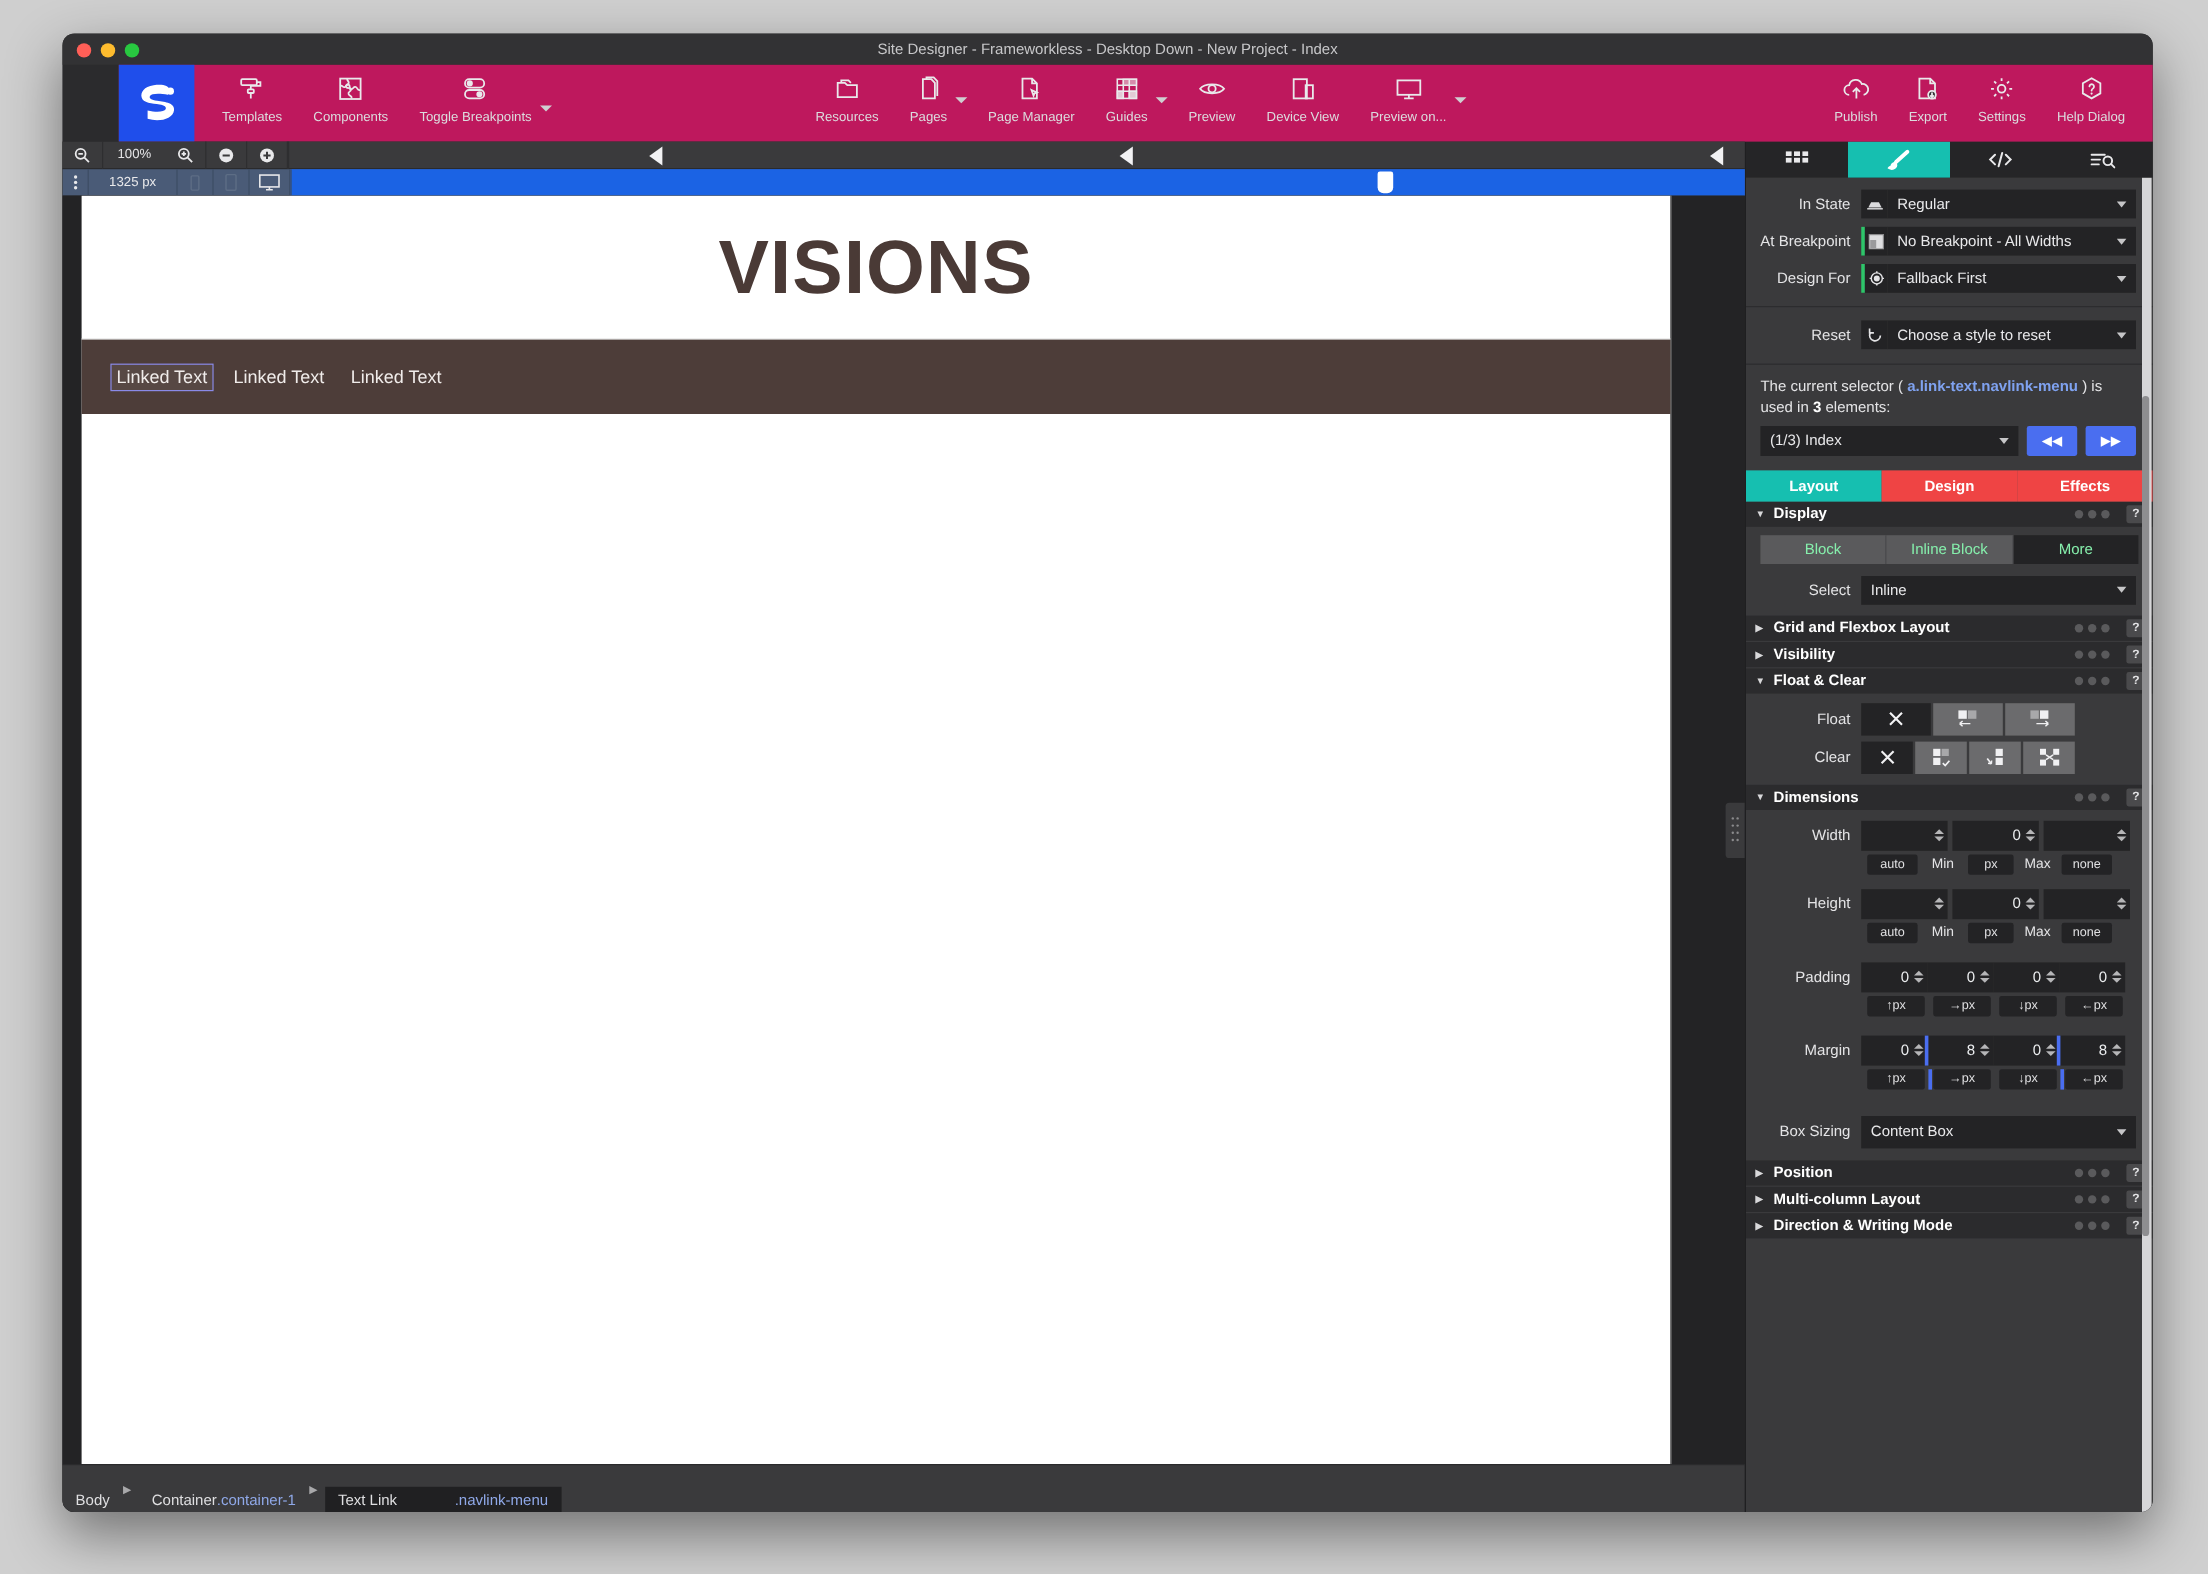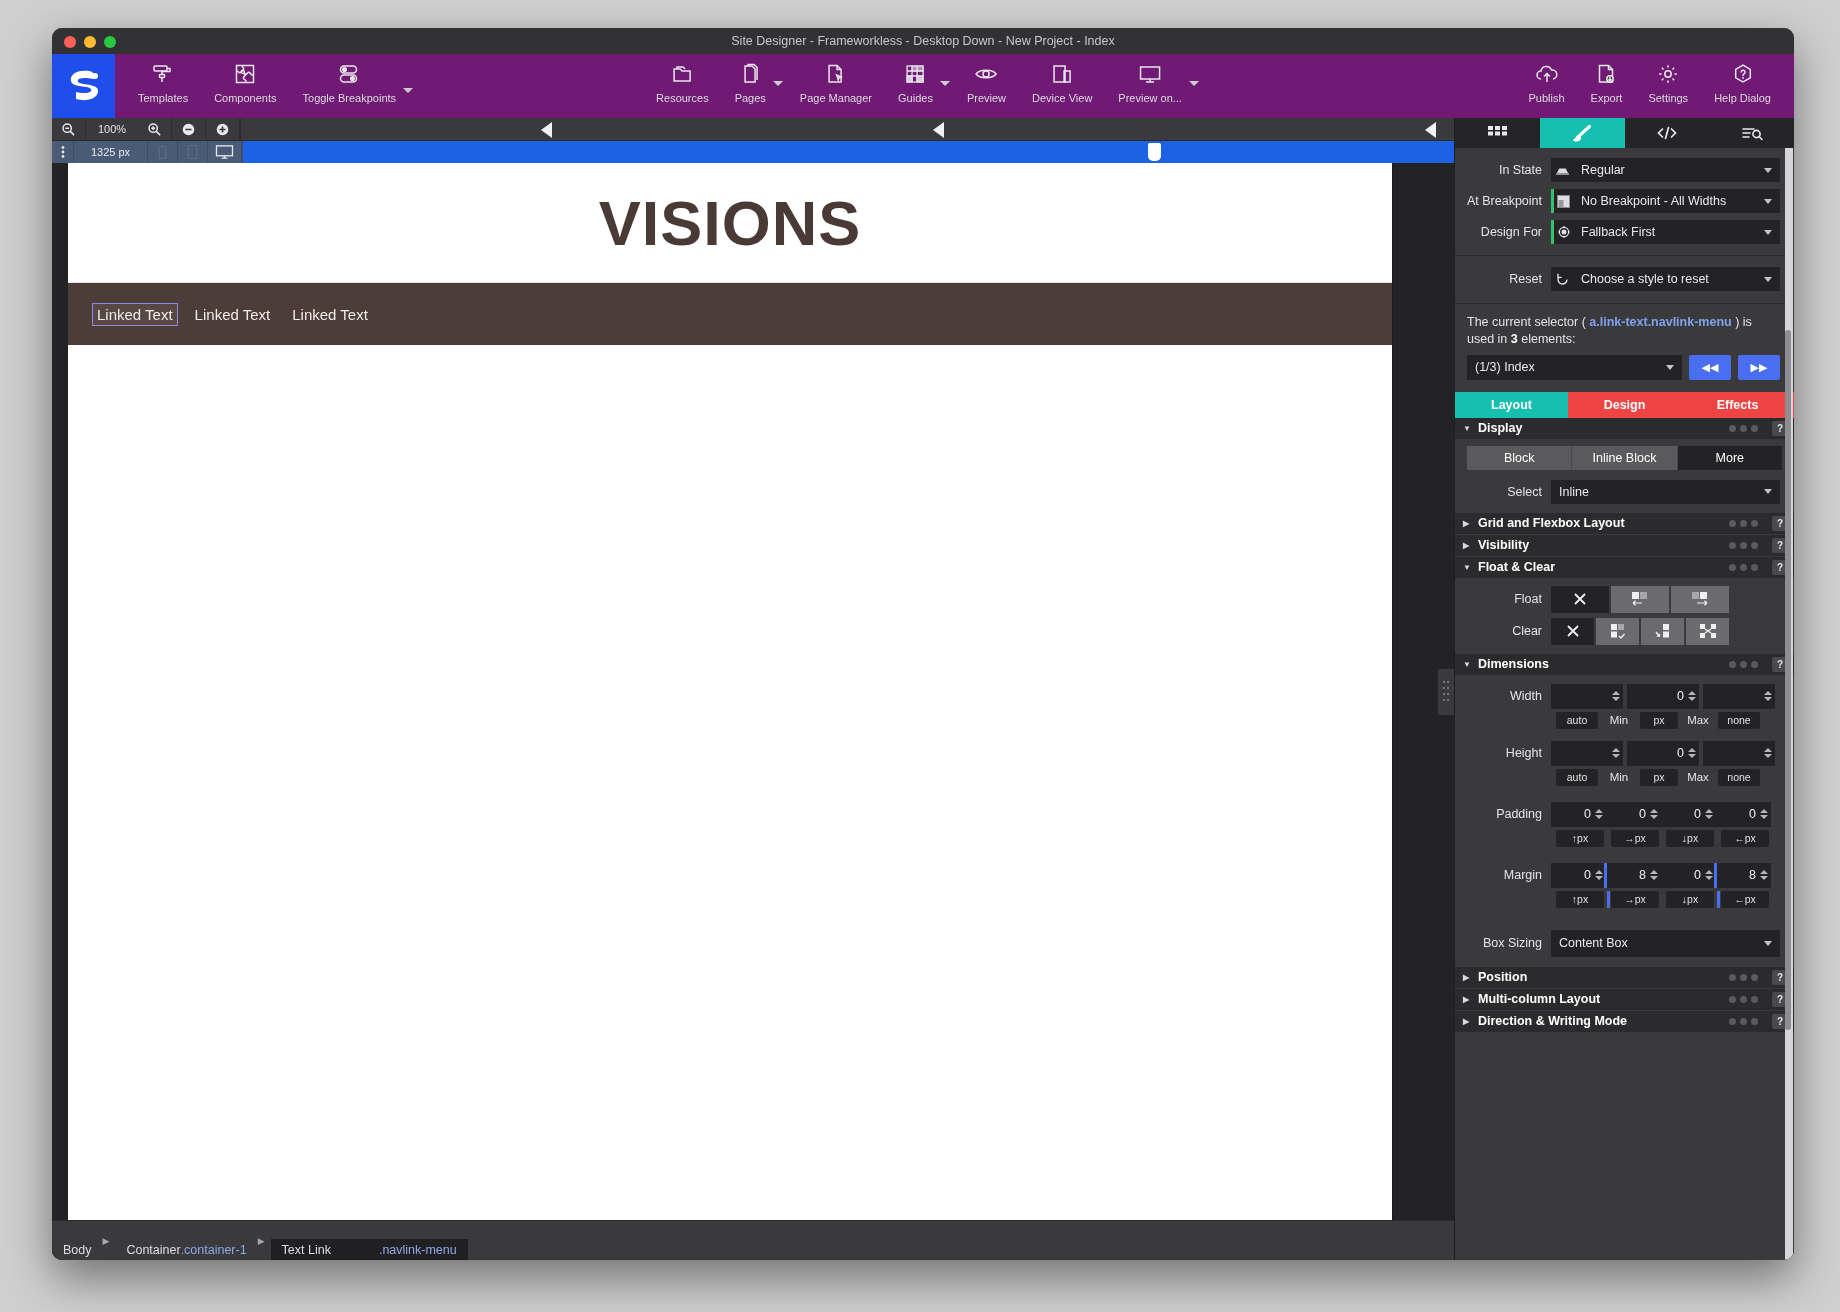--- a/index.html
+++ b/index.html
@@ -28,22 +28,22 @@
   .tl { width: 12px; height: 12px; border-radius: 50%; }
   .tl.red { background: #ff5f57; }
   .tl.yellow { background: #febc2e; }
   .tl.green { background: #28c840; }
   #window-title {
     position: absolute; left: 0; right: 0; top: 6px;
     text-align: center; font-size: 12.5px; color: #c7c7c9;
   }
   
   #toolbar {
-    height: 64px; background: #701a75; display: flex; align-items: stretch;
-    flex: 0 0 64px; position: relative;
+    height: 64px; background: #be185d; display: flex; align-items: stretch;
+    flex: 0 0 64px; position: relative; margin-left: 47px;
   }
   #app-logo {
     width: 63px; height: 64px; background: #1f4eeb;
     display: flex; align-items: center; justify-content: center;
   }
   .tb-group { display: flex; align-items: flex-start; }
   .tb-item {
     display: flex; flex-direction: column; align-items: center;
     justify-content: flex-start; padding: 5px 13px 0 13px;
     color: #e6e6e8; min-width: 40px;
@@ -153,21 +153,21 @@
     padding-left: 8px; font-size: 12.5px; color: #fff; font-weight: bold; gap: 6px;
   }
   .section-hdr .arrow { font-size: 8px; color: #d8d8da; width: 9px; }
   .hdr-spacer { flex: 1 1 auto; }
   .dots { display: flex; gap: 4px; padding-right: 8px; }
   .dot { width: 7px; height: 7px; border-radius: 50%; background: #5a5a5c; }
   .qmark { width: 16px; height: 15px; background: #4a4a4c; color: #e4e4e6; font-size: 10px;
            display:flex; align-items:center; justify-content:center; margin-right: 6px; border-radius:2px;}
   .seg-row { display: flex; margin: 7px 12px 0 12px; height: 24px; }
   .seg { flex: 1 1 0; display: flex; align-items: center; justify-content: center;
-         font-size: 12.5px; color: #ffffff; background: #5a5a5c; border-right: 1px solid #4a4a4c; }
+         font-size: 12.5px; color: #86efac; background: #5a5a5c; border-right: 1px solid #4a4a4c; }
   .seg.sel { background: #232325; }
   .seg:last-child { border-right: none; }
   .mini { height: 17px; background: #232325; color: #e0e0e2; font-size: 10.5px;
           display:flex; align-items:center; justify-content:center; border-radius: 2px; }
   .spin-field { background: #232325; height: 25px; display: flex; align-items: center;
                 justify-content: flex-end; padding-right: 3px; color: #eceef0; font-size: 12.5px; position: relative;}
   .spin { display: flex; flex-direction: column; margin-left: 4px; }
   .spin i { border-left: 4px solid transparent; border-right: 4px solid transparent; display:block; }
   .spin i.up { border-bottom: 4px solid #b6b6b8; margin-bottom: 2px; }
   .spin i.dn { border-top: 4px solid #b6b6b8; }

